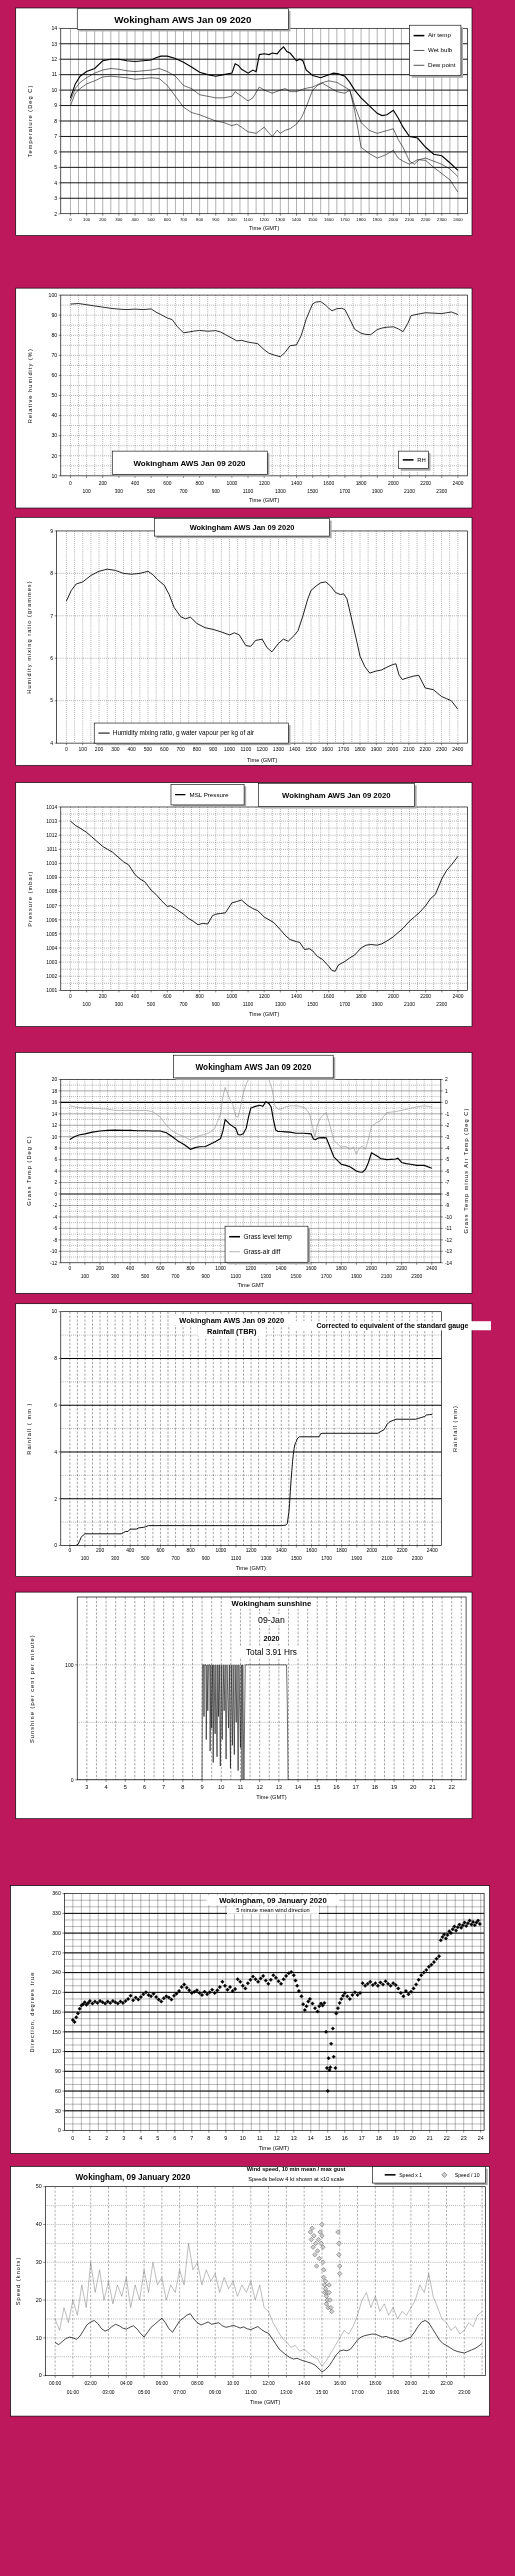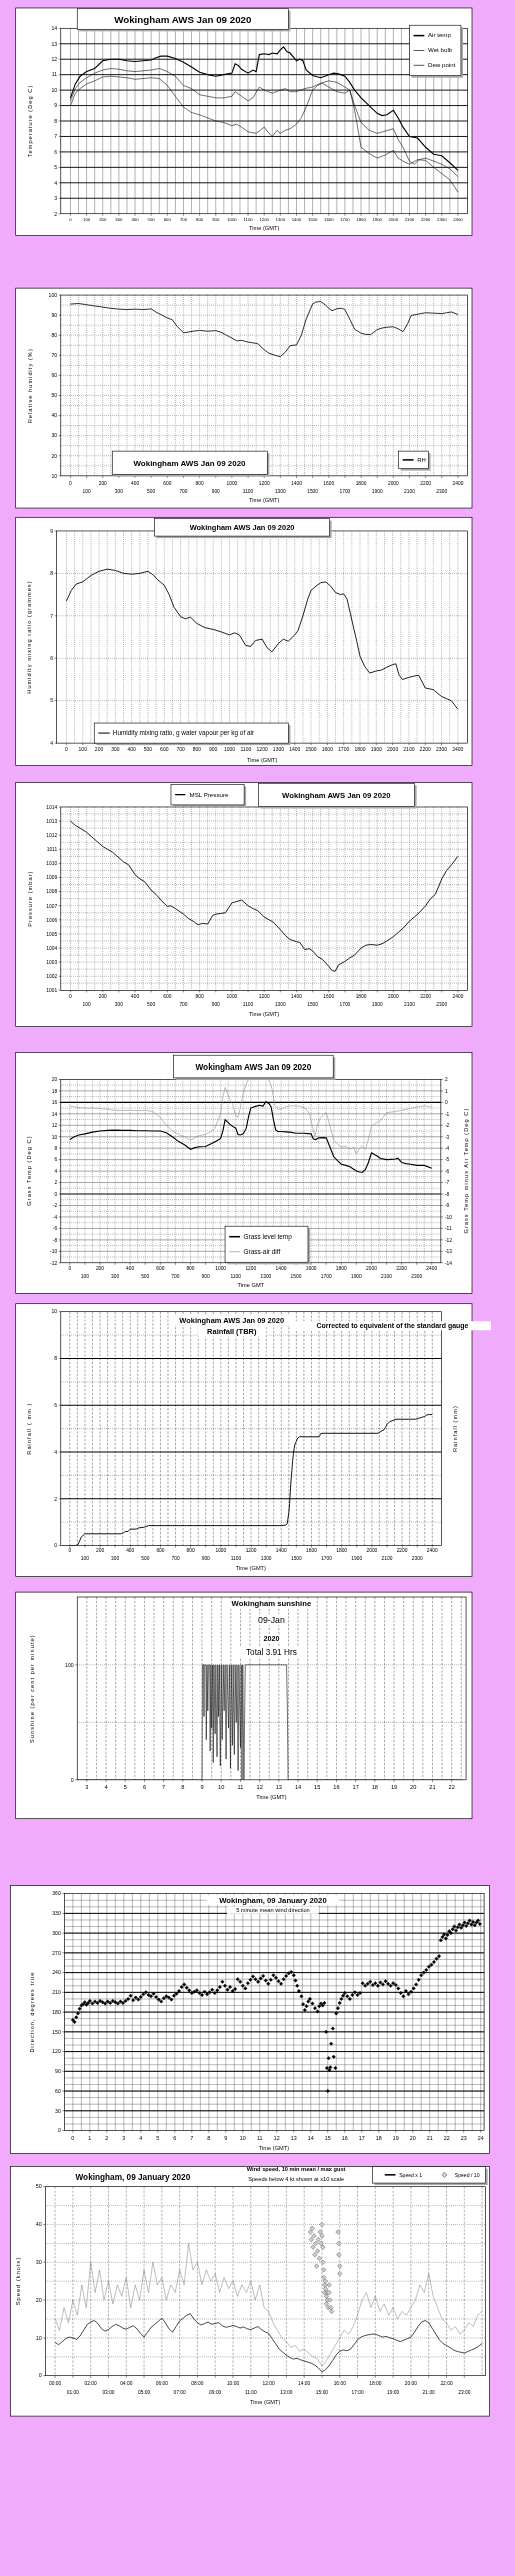--- a/index.html
+++ b/index.html
@@ -1,16 +1,16 @@
 <!DOCTYPE html>
 <html style="font-size:8.2px"><head>
 <meta charset="utf-8">
 <style>
   html,body{margin:0;padding:0;background:#fff;}
-  .page{position:relative;width:515px;height:2576px;background:#f0abfc;overflow:hidden;text-align:center;}
+  .page{position:relative;width:515px;height:2576px;background:#be185d;overflow:hidden;text-align:center;}
   svg{display:block;}
   text{font-family:"Liberation Sans","DejaVu Sans",sans-serif;fill:#000;}
 </style>
 </head>
 <body>
 
 <div class="page">
   <svg id="canvas" width="515" height="2576" viewBox="0 0 1000 5000">
       <g>
         <rect x="30.5" y="14.5" width="886" height="442" fill="#fff" stroke="#000" stroke-width="1.3"></rect>

